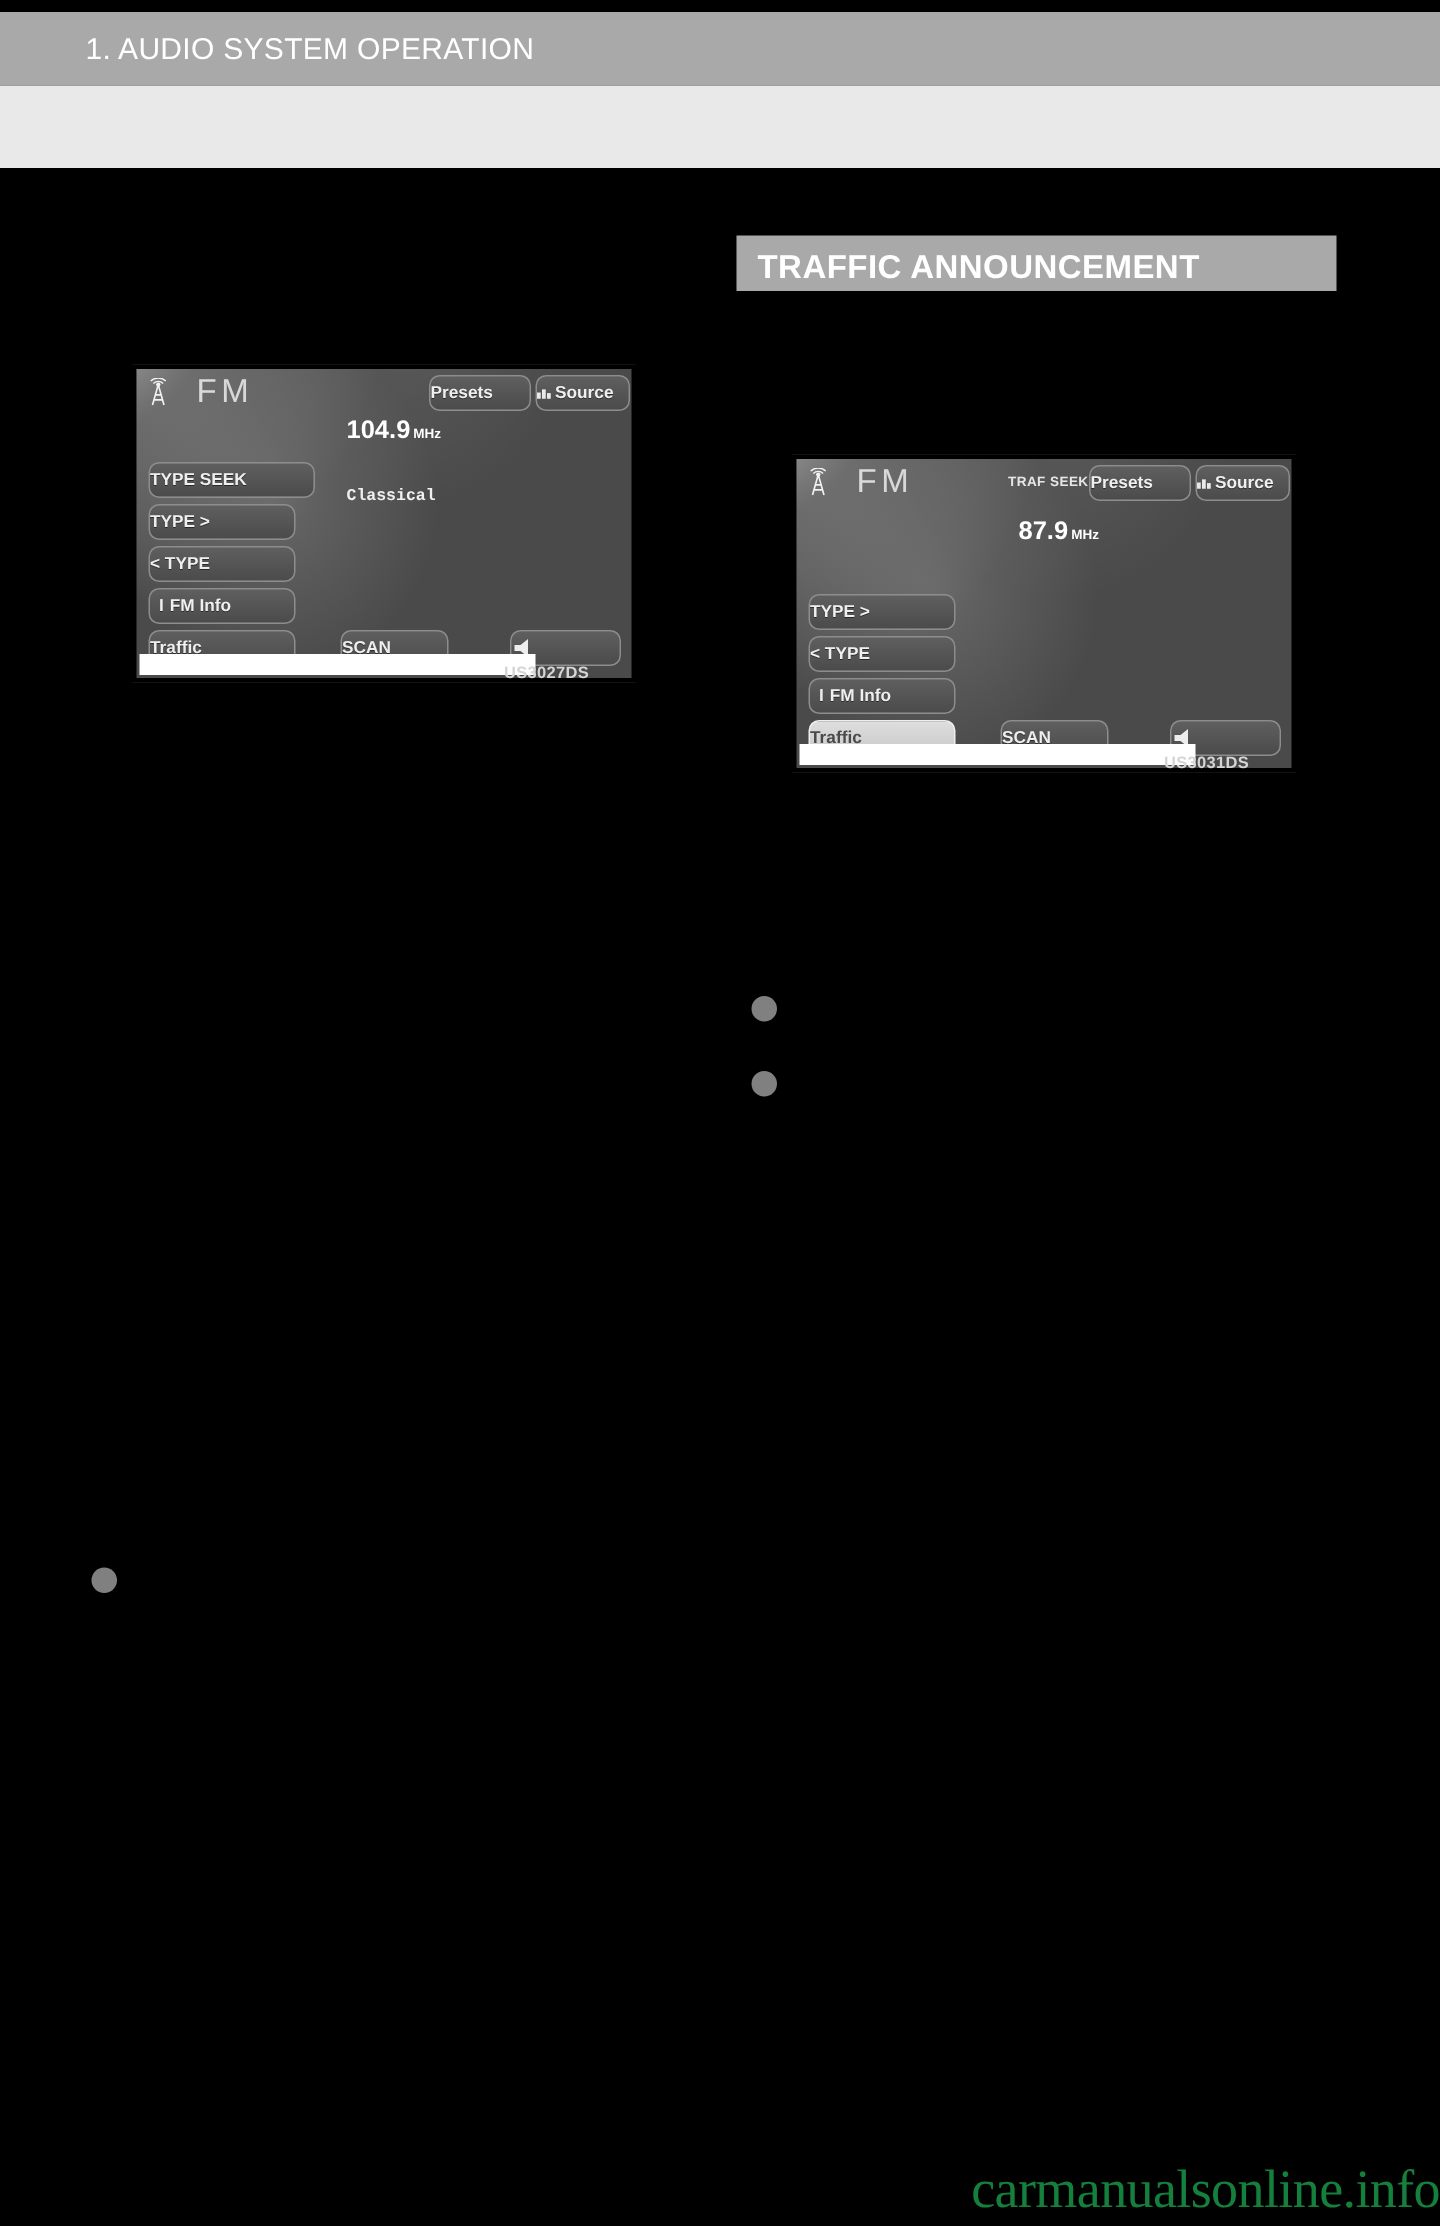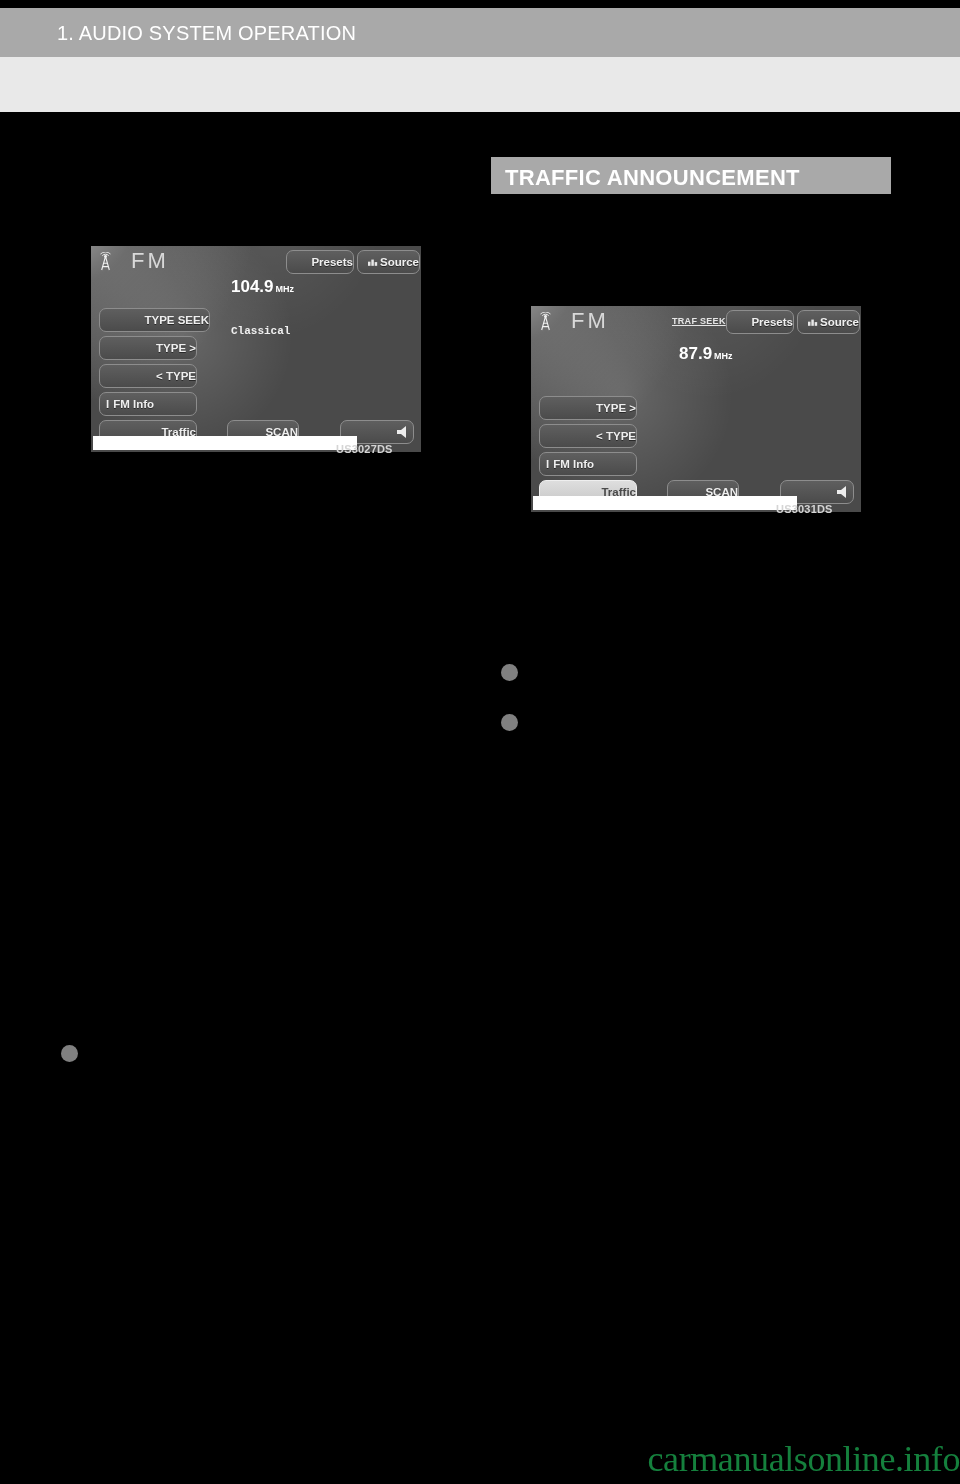--- a/index.html
+++ b/index.html
@@ -37,29 +37,29 @@
       pointer-events:none;}
   .screen *{position:relative;}
 
   .band{position:absolute;left:6px;top:4px;display:flex;align-items:center;gap:4px;}
   .tower{width:17px;height:19px;display:block;}
   .band-txt{font-size:22px;color:#e5e5e5;letter-spacing:3px;line-height:1;
             font-weight:300;opacity:.9;margin-left:13px;}
 
   .btn{position:absolute;border:1px solid #8d8d8d;border-radius:7px;
        background:linear-gradient(#5f5f5f,#4b4b4b);
-       color:#efefef;display:flex;align-items:center;justify-content:flex-end;
+       color:#efefef;display:flex;align-items:center;justify-content:flex-start;
        font-size:11.5px;font-weight:bold;box-sizing:border-box;
        text-shadow:0 1px 0 rgba(0,0,0,.5);}
   .btn.lit{background:linear-gradient(#dedede,#c8c8c8);color:#4a4a4a;text-shadow:none;border-color:#efefef;}
 
   .freq{position:absolute;font-weight:bold;color:#fff;font-size:17px;white-space:nowrap;}
   .freq .u{font-size:9px;font-weight:bold;margin-left:2px;}
   .genre{position:absolute;color:#f0f0f0;font-size:11px;font-weight:bold;}
-  .trafseek{position:absolute;color:#e6e6e6;font-size:9px;font-weight:bold;letter-spacing:.3px;text-decoration:underline;}
+  .trafseek{position:absolute;color:#e6e6e6;font-size:9px;font-weight:bold;letter-spacing:.3px;}
 
   .leftbar{position:absolute;left:2px;bottom:2px;height:14px;background:#fff;}
   .figlabel{position:absolute;font-size:11px;font-weight:bold;color:#d5d5d5;letter-spacing:.2px;}
 
   .srcicon{display:inline-block;width:10px;height:9px;margin-right:2px;vertical-align:-1px;}
   .spk{display:block;}
   .bar-i{font-weight:bold;margin-right:4px;}
 
   
   .wm{position:absolute;right:0px;top:1438px;font-size:36px;color:#15803d;

